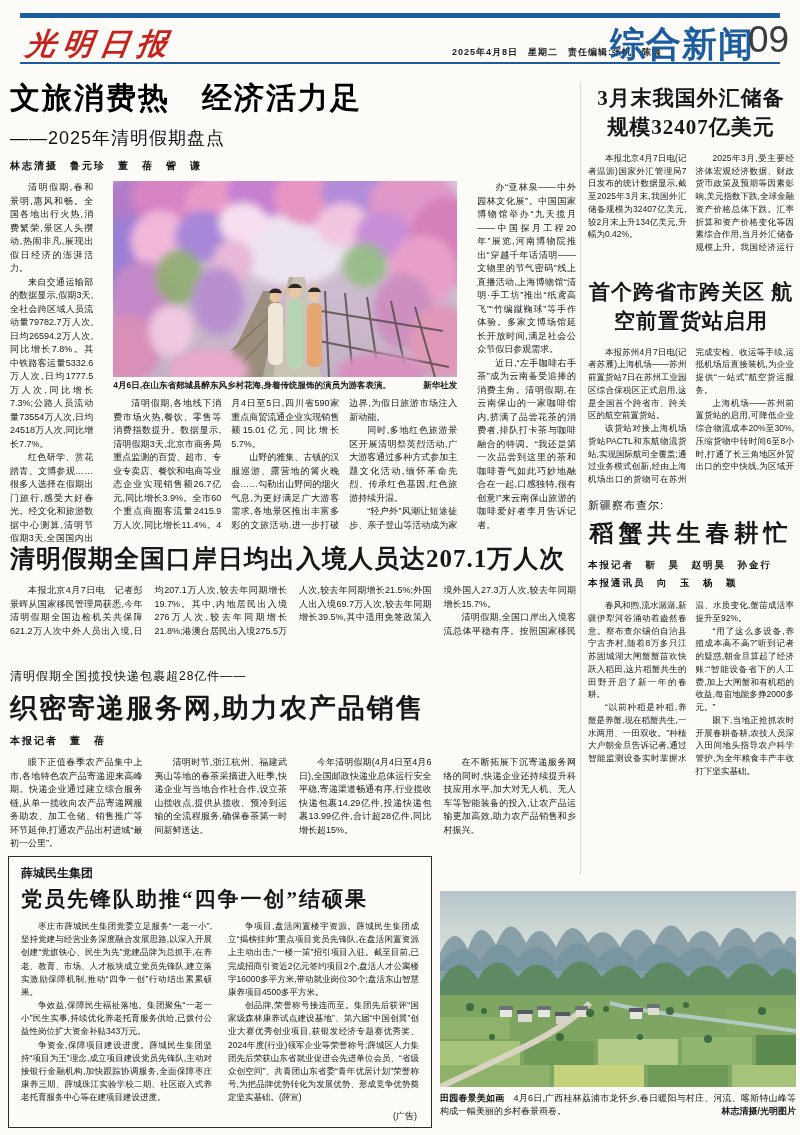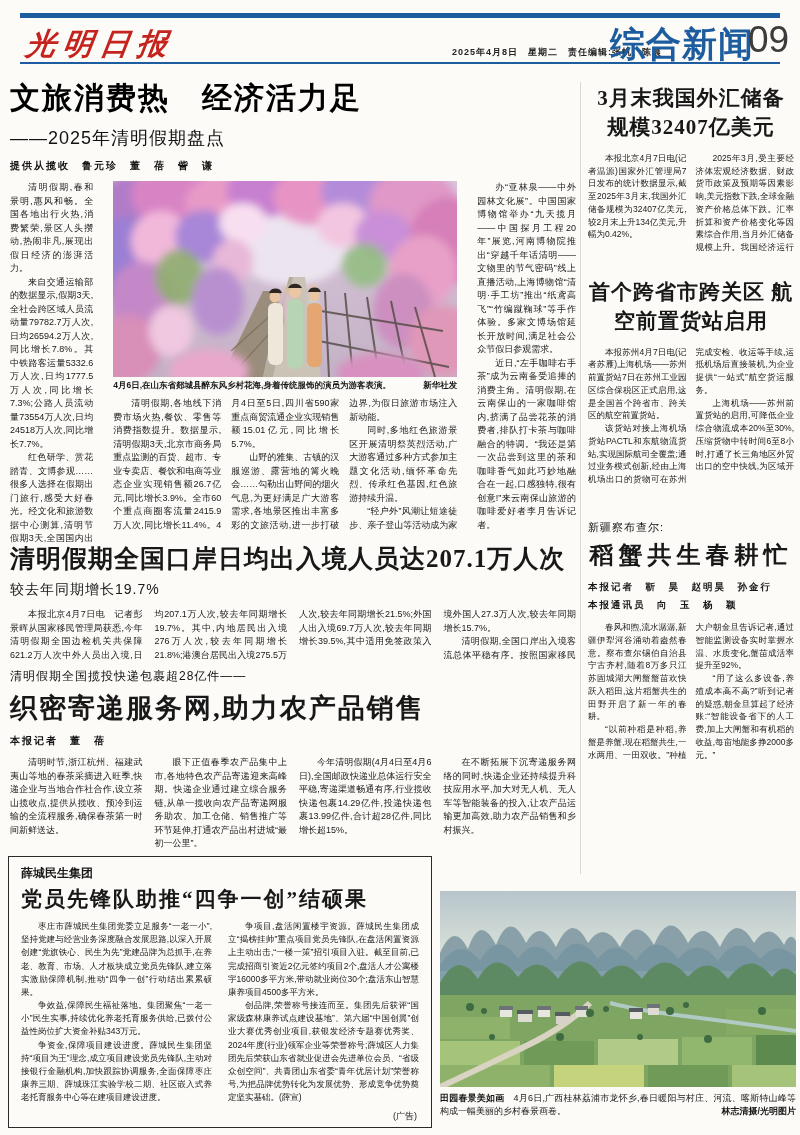--- a/index.html
+++ b/index.html
@@ -61,21 +61,21 @@
   .story-mid2 h2 { font-family:"Liberation Serif", serif; font-weight:900; font-size:27px; letter-spacing:2px; margin-top:5px; }
   .story-mid2 .byline { margin-top:8px; font-size:10px; letter-spacing:2px; }
   .story-mid2 .body { margin-top:8px; height:100px; column-count:4; column-gap:12px; }
 
   
   .sidebar { position:absolute; left:588px; top:84px; width:206px; }
   .sidebar h2 { font-family:"Liberation Serif", serif; font-weight:900; font-size:21px; line-height:1.4; letter-spacing:1px;text-align:center; }
   .sb-body { margin-top:9px; column-count:2; column-gap:9px; font-size:8.5px; line-height:1.5; text-align:justify; overflow:hidden; }
   .sb-body p { text-indent:2em; }
   .sb-story2 { margin-top:24px; }
-  .sb-story3 { margin-top:22px; }
+  .sb-story3 { }
   .sb-story3 .kicker { font-size:11px; }
   .sb-story3 h2 { font-size:24px; letter-spacing:5px; margin-top:4px; }
   .sb-byline { margin-top:9px; font-size:9.5px; font-weight:bold; letter-spacing:2px; }
   .sb-byline + .sb-byline { margin-top:5px; }
   .sb-story1 .sb-body { height:102px; }
   .sb-story2 .sb-body { height:152px; }
   .sb-story3 .sb-body { margin-top:9px; height:282px; }
 
   
   .ad-box {
@@ -102,21 +102,21 @@
 <div class="masthead">光明日报</div>
 <div class="dateline">2025年4月8日　星期二　责任编辑:张帆、陈晨</div>
 <div class="section-title">综合新闻</div>
 <div class="page-num">09</div>
 <div class="header-rule"></div>
 <div class="v-divider"></div>
 
 <div class="lead">
   <h1>文旅消费热　经济活力足</h1>
   <div class="subhead">——2025年清明假期盘点</div>
-  <div class="byline">提供从揽收　鲁元珍　董　蓓　訾　谦</div>
+  <div class="byline">林志清摄　鲁元珍　董　蓓　訾　谦</div>
   <div class="lead-content">
     <div class="lead-col-left col-text">
         <p>清明假期,春和景明,惠风和畅。全国各地出行火热,消费繁荣,景区人头攒动,热闹非凡,展现出假日经济的澎湃活力。</p>
         <p>来自交通运输部的数据显示,假期3天,全社会跨区域人员流动量79782.7万人次,日均26594.2万人次,同比增长7.8%。其中铁路客运量5332.6万人次,日均1777.5万人次,同比增长7.3%;公路人员流动量73554万人次,日均24518万人次,同比增长7.7%。</p>
         <p>红色研学、赏花踏青、文博参观……很多人选择在假期出门旅行,感受大好春光。经文化和旅游数据中心测算,清明节假期3天,全国国内出游1.26亿人次,同比增长6.3%;国内出游总花费575.49亿元,同比增长6.7%。</p>
       </div>
     <div class="lead-center">
 
       <svg class="lead-photo" viewBox="0 0 344 196" preserveAspectRatio="none">
         <defs>
@@ -215,34 +215,33 @@
     </div>
     <div class="lead-col-right col-text">
         <p>办“亚林泉——中外园林文化展”。中国国家博物馆举办“九天揽月——中国探月工程20年”展览,河南博物院推出“穿越千年话清明——文物里的节气密码”线上直播活动,上海博物馆“清明·手工坊”推出“纸鸢高飞”“竹编蹴鞠球”等手作体验。多家文博场馆延长开放时间,满足社会公众节假日参观需求。</p>
         <p>近日,“左手咖啡右手茶”成为云南备受追捧的消费主角。清明假期,在云南保山的一家咖啡馆内,挤满了品尝花茶的消费者,排队打卡茶与咖啡融合的特调。“我还是第一次品尝到这里的茶和咖啡香气如此巧妙地融合在一起,口感独特,很有创意!”来云南保山旅游的咖啡爱好者李月告诉记者。</p>
       </div>
   </div>
 </div>
 
 <div class="story-mid1">
   <h2>清明假期全国口岸日均出入境人员达207.1万人次</h2>
-  <div class="subhead">较去年同期增长19.7%</div>
   <div class="body col-text">
       <p>本报北京4月7日电　记者彭景晖从国家移民管理局获悉,今年清明假期全国边检机关共保障621.2万人次中外人员出入境,日均207.1万人次,较去年同期增长19.7%。其中,内地居民出入境276万人次,较去年同期增长21.8%;港澳台居民出入境275.5万人次,较去年同期增长21.5%;外国人出入境69.7万人次,较去年同期增长39.5%,其中适用免签政策入境外国人27.3万人次,较去年同期增长15.7%。</p>
       <p>清明假期,全国口岸出入境客流总体平稳有序。按照国家移民管理局统一部署,全国边检机关科学研判客流趋势,及时开足查验通道,确保旅客通关顺畅高效。</p>
     </div>
 </div>
 
 <div class="story-mid2">
   <div class="kicker">清明假期全国揽投快递包裹超28亿件——</div>
   <h2>织密寄递服务网,助力农产品销售</h2>
   <div class="byline">本报记者　董　蓓</div>
   <div class="body col-text">
+      <p>眼下正值春季农产品集中上市,各地特色农产品寄递迎来高峰期。快递企业通过建立综合服务链,从单一揽收向农产品寄递网服务助农、加工仓储、销售推广等环节延伸,打通农产品出村进城“最初一公里”。</p>
       <p>清明时节,浙江杭州、福建武夷山等地的春茶采摘进入旺季,快递企业与当地合作社合作,设立茶山揽收点,提供从揽收、预冷到运输的全流程服务,确保春茶第一时间新鲜送达。</p>
-      <p>眼下正值春季农产品集中上市,各地特色农产品寄递迎来高峰期。快递企业通过建立综合服务链,从单一揽收向农产品寄递网服务助农、加工仓储、销售推广等环节延伸,打通农产品出村进城“最初一公里”。</p>
       <p>今年清明假期(4月4日至4月6日),全国邮政快递业总体运行安全平稳,寄递渠道畅通有序,行业揽收快递包裹14.29亿件,投递快递包裹13.99亿件,合计超28亿件,同比增长超15%。</p>
       <p>在不断拓展下沉寄递服务网络的同时,快递企业还持续提升科技应用水平,加大对无人机、无人车等智能装备的投入,让农产品运输更加高效,助力农产品销售和乡村振兴。</p>
     </div>
 </div>
 
 <div class="sidebar">
   <div class="sb-story1">
     <h2>3月末我国外汇储备 规模32407亿美元</h2>
     <div class="sb-body">
         <p>本报北京4月7日电(记者温源)国家外汇管理局7日发布的统计数据显示,截至2025年3月末,我国外汇储备规模为32407亿美元,较2月末上升134亿美元,升幅为0.42%。</p>
@@ -259,20 +258,21 @@
   </div>
   <div class="sb-story3">
     <div class="kicker">新疆察布查尔:</div>
     <h2>稻蟹共生春耕忙</h2>
     <div class="sb-byline">本报记者　靳　昊　赵明昊　孙金行</div>
     <div class="sb-byline">本报通讯员　向　玉　杨　颖</div>
     <div class="sb-body">
         <p>春风和煦,流水潺潺,新疆伊犁河谷涌动着盎然春意。察布查尔锡伯自治县宁古齐村,随着8万多只江苏固城湖大闸蟹蟹苗欢快跃入稻田,这片稻蟹共生的田野开启了新一年的春耕。</p>
         <p>“以前种稻是种稻,养蟹是养蟹,现在稻蟹共生,一水两用、一田双收。”种植大户朝金旦告诉记者,通过智能监测设备实时掌握水温、水质变化,蟹苗成活率提升至92%。</p>
         <p>“用了这么多设备,养殖成本高不高?”听到记者的疑惑,朝金旦算起了经济账:“智能设备省下的人工费,加上大闸蟹和有机稻的收益,每亩地能多挣2000多元。”</p>
+        <p>眼下,当地正抢抓农时开展春耕备耕,农技人员深入田间地头指导农户科学管护,为全年粮食丰产丰收打下坚实基础。</p>
       </div>
   </div>
 </div>
 
 <div class="ad-box">
   <div class="ad-org">薛城民生集团</div>
   <h2>党员先锋队助推“四争一创”结硕果</h2>
   <div class="ad-body">
       <p>枣庄市薛城民生集团党委立足服务“一老一小”,坚持党建与经营业务深度融合发展思路,以深入开展创建“党旗铁心、民生为先”党建品牌为总抓手,在养老、教育、市场、人才板块成立党员先锋队,建立落实激励保障机制,推动“四争一创”行动结出累累硕果。</p>
       <p>争效益,保障民生福祉落地。集团聚焦“一老一小”民生实事,持续优化养老托育服务供给,已拨付公益性岗位扩大资金补贴343万元。</p>

